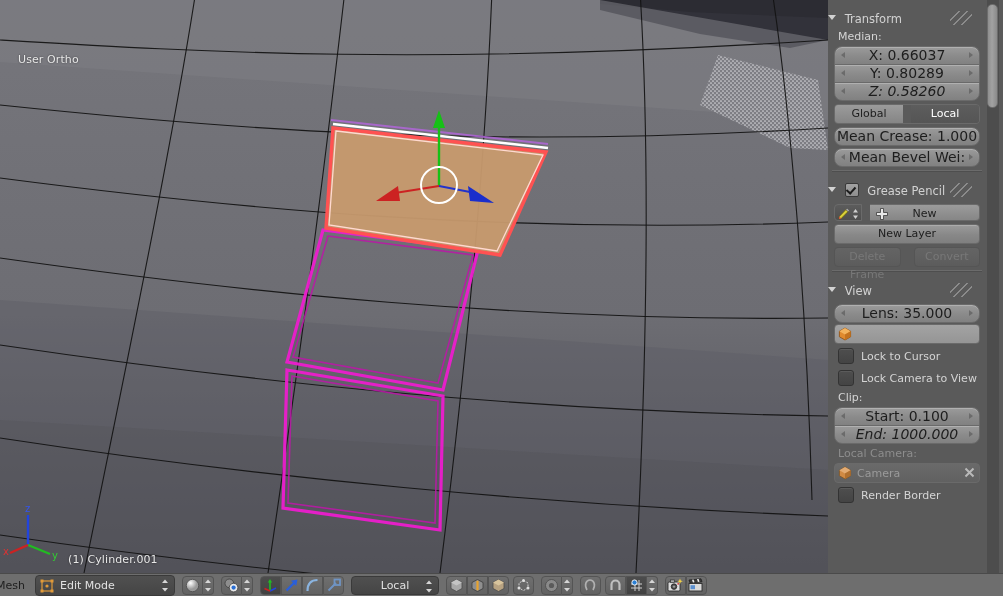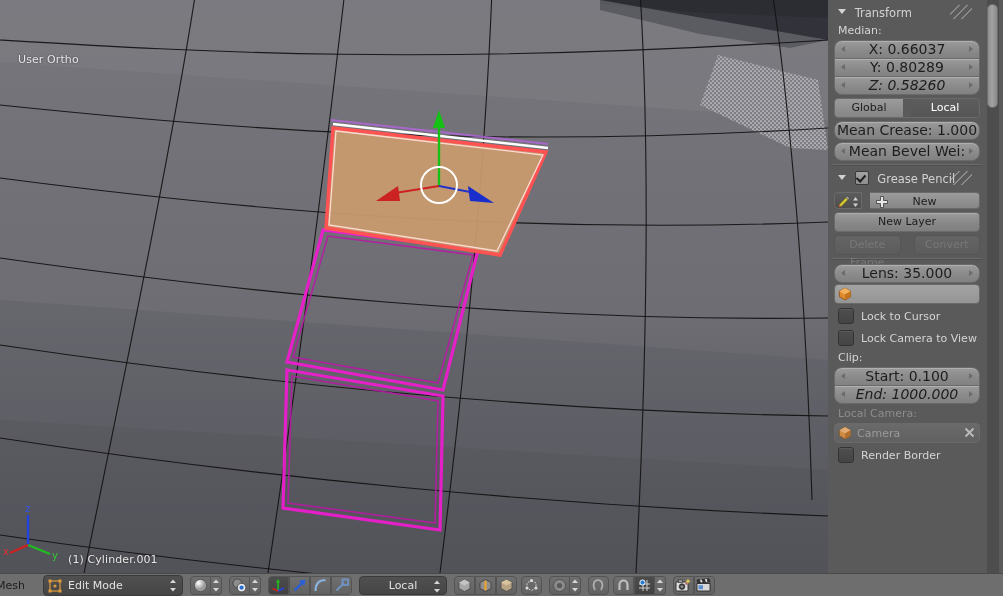--- a/index.html
+++ b/index.html
@@ -75,22 +75,21 @@
     height: 573px;
     background: #4d4d4d;
   }
 
   .pheader {
     position: relative;
     height: 20px;
     line-height: 20px;
     color: #d2d2d2;
     font-size: 11.5px;
-    padding-left: 10px;
-    margin-top: 2px;
+    margin-top: 8px;
   }
   .pheader .tri {
     display: inline-block;
     width: 0; height: 0;
     border-left: 4.5px solid transparent;
     border-right: 4.5px solid transparent;
     border-top: 5.5px solid #d2d2d2;
     margin-right: 5px;
     vertical-align: middle;
     position: relative;
@@ -324,21 +323,21 @@
     align-items: center;
     height: 19px;
     width: 130px;
     border-radius: 4px;
     background: linear-gradient(to bottom, #505050, #454545);
     border: 1px solid #3a3a3a;
     color: #e0e0e0;
     font-size: 11px;
     padding: 0 4px;
     position: relative;
-    margin-left: 10px;
+    margin-left: 2px;
   }
   .mode-select .updown {
     position: absolute;
     right: 5px; top: 3px;
     width: 8px; height: 13px;
   }
   .iconbtn {
     width: 21px; height: 19px;
     border: 1px solid #545454;
     background: linear-gradient(to bottom, #6f6f6f, #626262);
@@ -566,20 +565,25 @@
         <div class="btn">New Layer</div>
       </div>
 
       <div class="row btnrow" style="margin-top:3px;">
         <div class="btn disabled">Delete Frame</div>
         <div class="btn disabled">Convert</div>
       </div>
 
       <div class="panel-sep"></div>
 
+      <div class="pheader">
+        <span class="tri"></span>
+        <span class="pheader-title">View</span>
+        <span class="grip"></span>
+      </div>
 
       <div class="row" style="margin-top:4px;">
         <div class="numfield">
           <span class="arr l"></span>
           <span>Lens: 35.000</span>
           <span class="arr r"></span>
         </div>
       </div>
 
 

